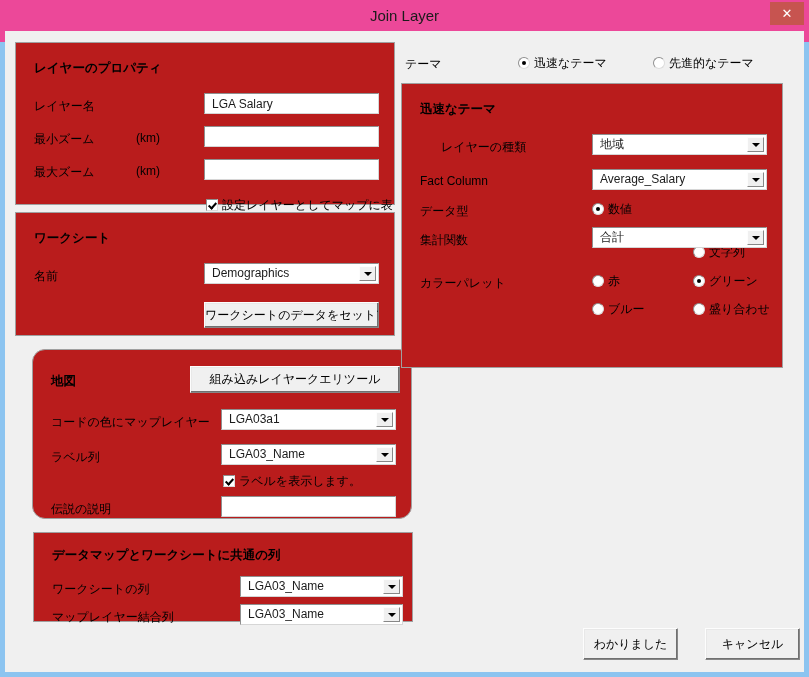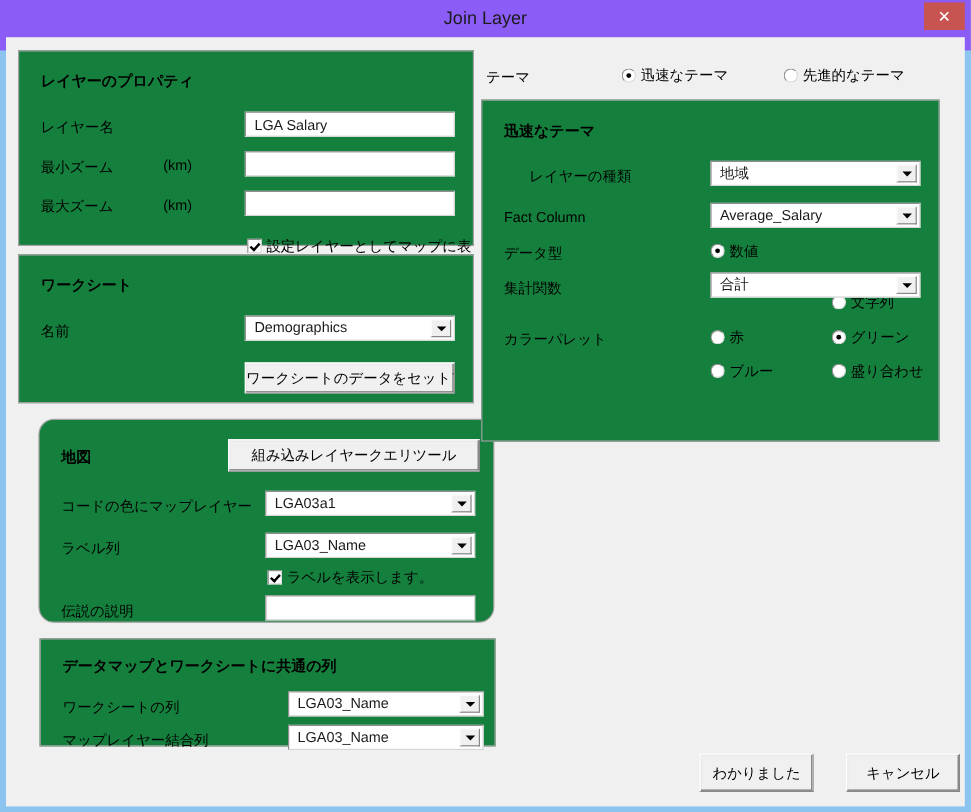--- a/index.html
+++ b/index.html
@@ -21,21 +21,21 @@
     position: absolute;
     left: 0; top: 0;
     width: 809px; height: 677px;
     background: #8cc4f0;
     box-sizing: border-box;
   }
   #titlebar {
     position: absolute;
     left: 0; top: 0;
     width: 809px; height: 42px;
-    background: #8b5cf6;
+    background: #ec4899;
   }
   #title-text {
     position: absolute;
     left: 0; top: 7px;
     width: 809px;
     text-align: center;
     font-size: 15px;
     color: #1b1b1b;
   }
   #close-button {
@@ -58,21 +58,21 @@
     left: 5px; top: 31px;
     width: 799px; height: 641px;
     background: #f0f0f0;
     box-sizing: border-box;
   }
 
   
   .group {
     position: absolute;
     border: 1px solid #a0a0a0;
-    background: #15803d;
+    background: #b91c1c;
     box-sizing: border-box;
   }
   .group-title {
     position: absolute;
     font-weight: bold;
     font-size: 12.5px;
     color: #000;
     white-space: nowrap;
   }
 

